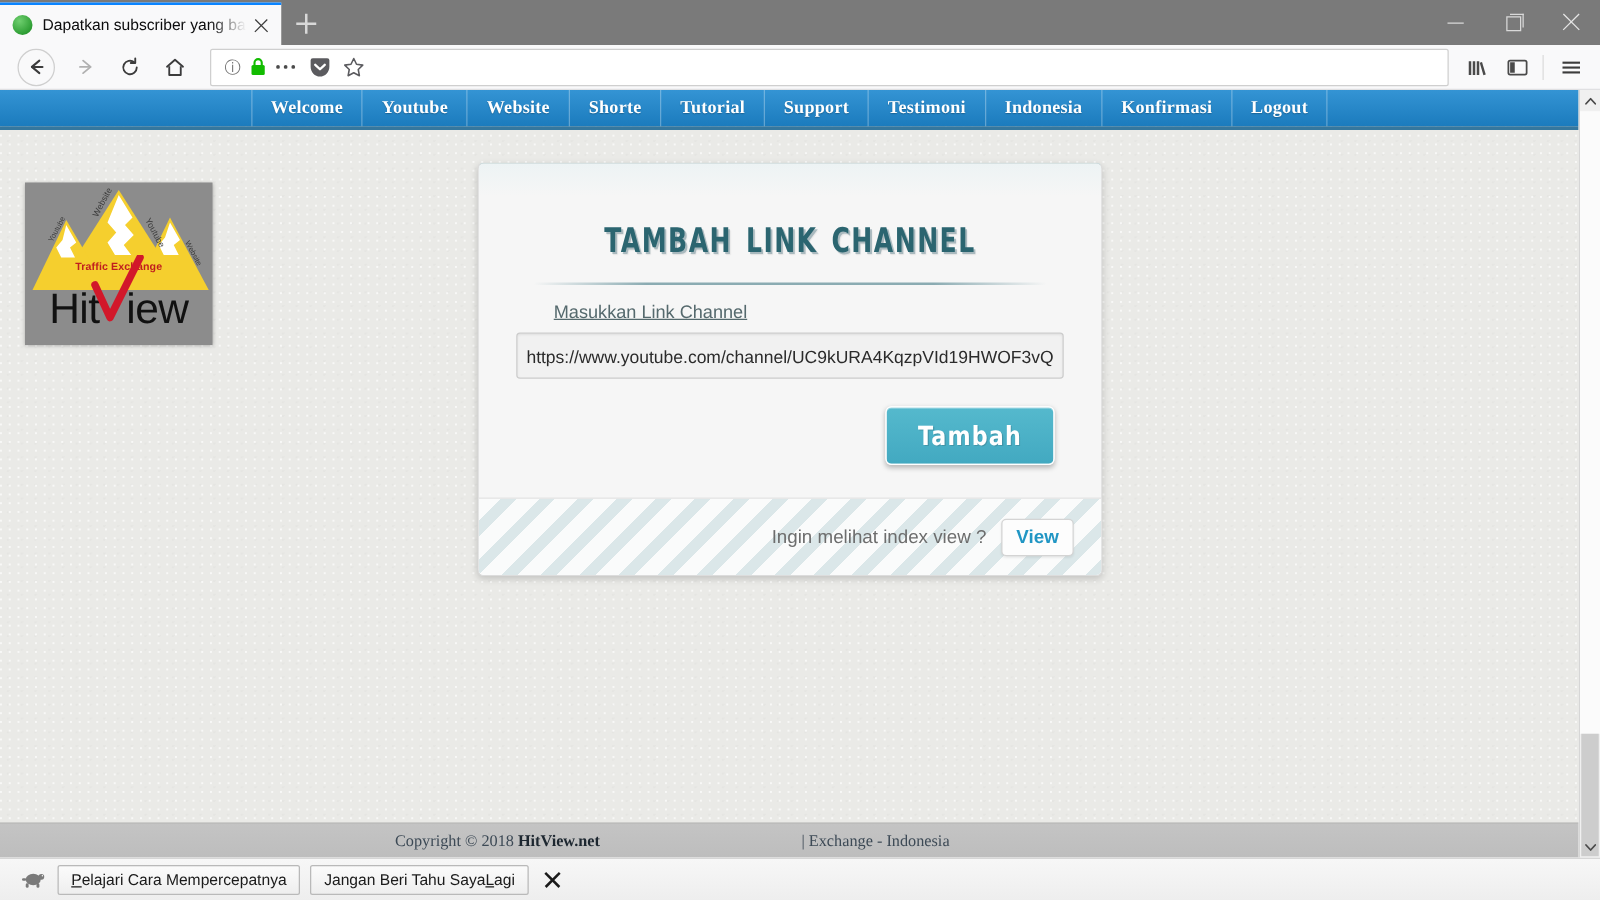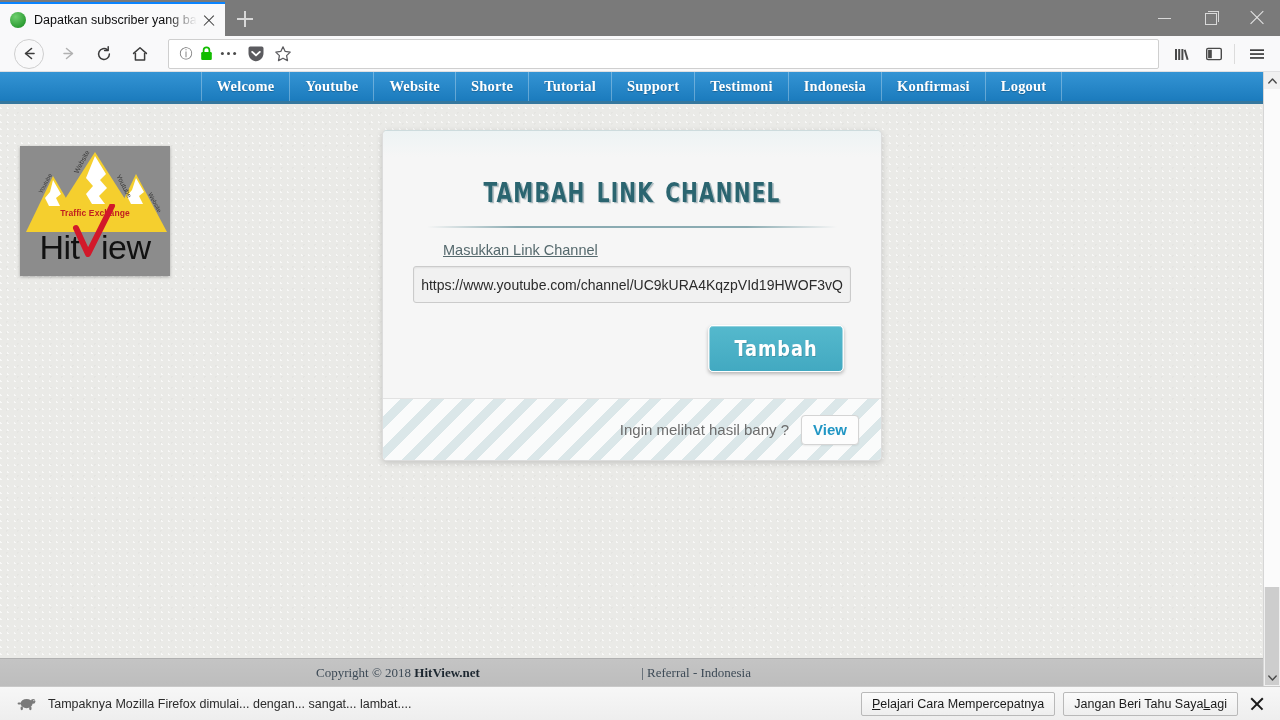--- a/index.html
+++ b/index.html
@@ -438,29 +438,29 @@
           <div class="card-body">
             <div class="card-title">Tambah Link Channel</div>
             <div class="title-rule"></div>
             <div class="field-label">Masukkan Link Channel</div>
             <input class="text-input" type="text" value="https://www.youtube.com/channel/UC9kURA4KqzpVId19HWOF3vQ" style="">
             <div class="btn-row">
               <button class="btn-tambah">Tambah</button>
             </div>
           </div>
           <div class="card-footer">
-            <div class="footer-q">Ingin melihat hasil bany ?</div>
+            <div class="footer-q">Ingin melihat index view ?</div>
             <button class="btn-view">View</button>
           </div>
         </div>
 
       </div>
 
       <div class="site-footer">
-        <span><span>Copyright © 2018 </span><b>HitView.net</b><span> | Referral - Indonesia</span></span>
+        <span><span>Copyright © 2018 </span><b>HitView.net</b><span> | Exchange - Indonesia</span></span>
       </div>
     </div>
 
     <div class="scrollbar">
       <div class="sb-arrow sb-up">
         <svg width="9" height="6" viewBox="0 0 9 6">
             <path d="M0.8 5 L4.5 1 L8.2 5" fill="none" stroke="#4a4a4a" stroke-width="1.4" stroke-linecap="round" stroke-linejoin="round"></path>
           </svg>
       </div>
       <div class="sb-track-top" style="height: 498px;"></div>
@@ -477,21 +477,20 @@
     <div class="notif-icon">
       <svg width="19" height="15" viewBox="0 0 19 15">
         <ellipse cx="9.6" cy="7.6" rx="6" ry="4.6" fill="#7a7a7a"></ellipse>
         <circle cx="16.1" cy="5.4" r="2.3" fill="#7a7a7a"></circle>
         <circle cx="16.9" cy="4.6" r="0.55" fill="#fff"></circle>
         <rect x="3.6" y="10.6" width="2.3" height="3.6" rx="1.1" fill="#7a7a7a"></rect>
         <rect x="12.2" y="10.6" width="2.3" height="3.6" rx="1.1" fill="#7a7a7a"></rect>
         <rect x="0.6" y="6.6" width="3.4" height="2" rx="1" fill="#7a7a7a"></rect>
       </svg>
     </div>
-    <div class="notif-text">Tampaknya Mozilla Firefox dimulai... dengan... sangat... lambat....</div>
     <button class="notif-btn">
         <u>P</u>
         <span>elajari Cara Mempercepatnya</span>
       </button>
     <button class="notif-btn">
         <span>Jangan Beri Tahu Saya </span>
         <u>L</u>
         <span>agi</span>
       </button>
     <div class="notif-close"></div>

